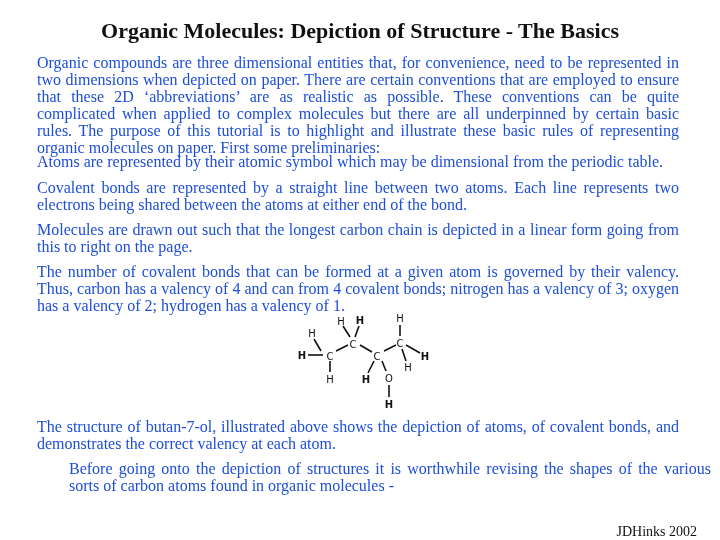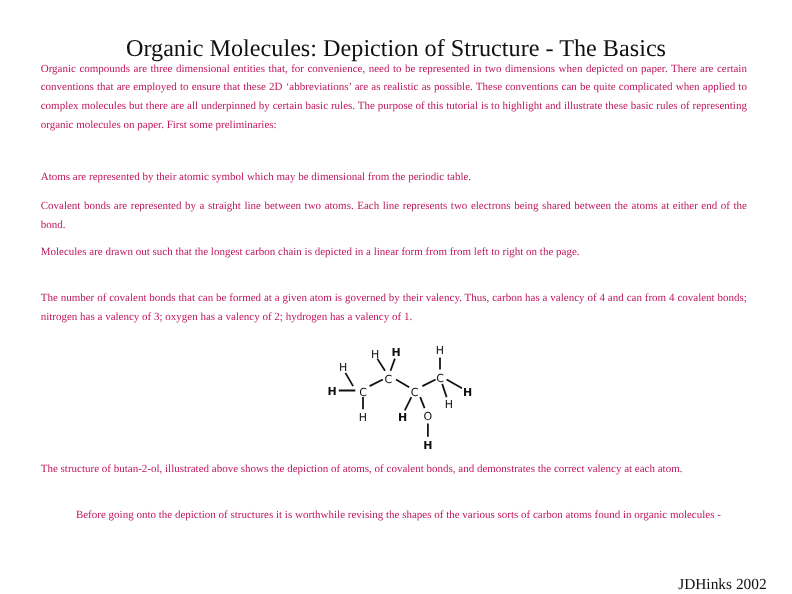--- a/index.html
+++ b/index.html
@@ -1,40 +1,40 @@
 <!DOCTYPE html>
 <html><head>
 <meta charset="utf-8">
 <style>
   html, body { margin:0; padding:0; }
   body { width:720px; height:540px; background:#ffffff; position:relative; overflow:hidden;
          font-family:"Liberation Serif", serif; }
-  .title { position:absolute; left:0; width:720px; top:31px; text-align:center;
-           font-size:22px; color:#111; letter-spacing:0px; }
-  .para { position:absolute; left:37px; width:642px; font-size:10px; line-height:17px;
-          color:#be185d; text-align:justify; margin:0; }
+  .title { position:absolute; left:0; width:720px; top:18px; text-align:center;
+           font-size:22px; color:#111; letter-spacing:0px;font-weight:bold; }
+  .para { position:absolute; left:37px; width:642px; font-size:16px; line-height:17px;
+          color:#1d4ed8; text-align:justify; margin:0; }
   .p1 { top:54px; }
   .p2 { top:153px; }
   .p3 { top:179px; }
   .p4 { top:221px; }
   .p5 { top:263px;font-family:Liberation Serif, serif; }
   .p6 { top:418px; }
   .p7 { top:460px;margin-left:32px; }
   .molecule { position:absolute; left:290px; top:305px; width:150px; height:110px; }
   .credit { position:absolute; right:23px; top:524px; font-size:14px; color:#111; }
 </style>
 </head>
 <body>
 
 <div class="title">Organic Molecules:  Depiction of Structure - The Basics</div>
 
 <p class="para p1">Organic compounds are three dimensional entities that, for convenience, need to be represented in two dimensions when depicted on paper.  There are certain conventions that are employed to ensure that these 2D ‘abbreviations’ are as realistic as possible.  These conventions can be quite complicated when applied to complex molecules but there are all underpinned by certain basic rules.  The purpose of this tutorial is to highlight and illustrate these basic rules of representing organic molecules on paper.  First some preliminaries:</p>
 <p class="para p2">Atoms are represented by their atomic symbol which may be dimensional from the periodic table.</p>
 <p class="para p3">Covalent bonds are represented by a straight line between two atoms.  Each line represents two electrons being shared between the atoms at either end of the bond.</p>
-<p class="para p4">Molecules are drawn out such that the longest carbon chain is depicted in a linear form from from left to right on the page.</p>
+<p class="para p4">Molecules are drawn out such that the longest carbon chain is depicted in a linear form going from this to right on the page.</p>
 <p class="para p5">The number of covalent bonds that can be formed at a given atom is governed by their valency.  Thus, carbon has a valency of 4 and can from 4 covalent bonds; nitrogen has a valency of 3; oxygen has a valency of 2; hydrogen has a valency of 1.</p>
 
 <svg class="molecule" viewBox="0 0 150 110" width="150" height="110">
   <g stroke="#111" stroke-width="1.6" fill="none">
 
     <line x1="18" y1="50" x2="33" y2="50"></line>
 
     <line x1="31" y1="46" x2="24" y2="34"></line>
 
     <line x1="40" y1="56" x2="40" y2="67"></line>
@@ -73,16 +73,16 @@
     <text x="76" y="78" font-weight="bold">H</text>
     <text x="99" y="77">O</text>
     <text x="99" y="103" font-weight="bold">H</text>
     <text x="110" y="42">C</text>
     <text x="110" y="17">H</text>
     <text x="135" y="55" font-weight="bold">H</text>
     <text x="118" y="66">H</text>
   </g>
 </svg>
 
-<p class="para p6">The structure of butan-2-ol, illustrated above shows the depiction of atoms, of covalent bonds, and demonstrates the correct valency at each atom.</p>
+<p class="para p6">The structure of butan-7-ol, illustrated above shows the depiction of atoms, of covalent bonds, and demonstrates the correct valency at each atom.</p>
 <p class="para p7">Before going onto the depiction of structures it is worthwhile revising the shapes of the various sorts of carbon atoms found in organic molecules -</p>
 
 <div class="credit">JDHinks 2002</div>
 
 </body></html>

